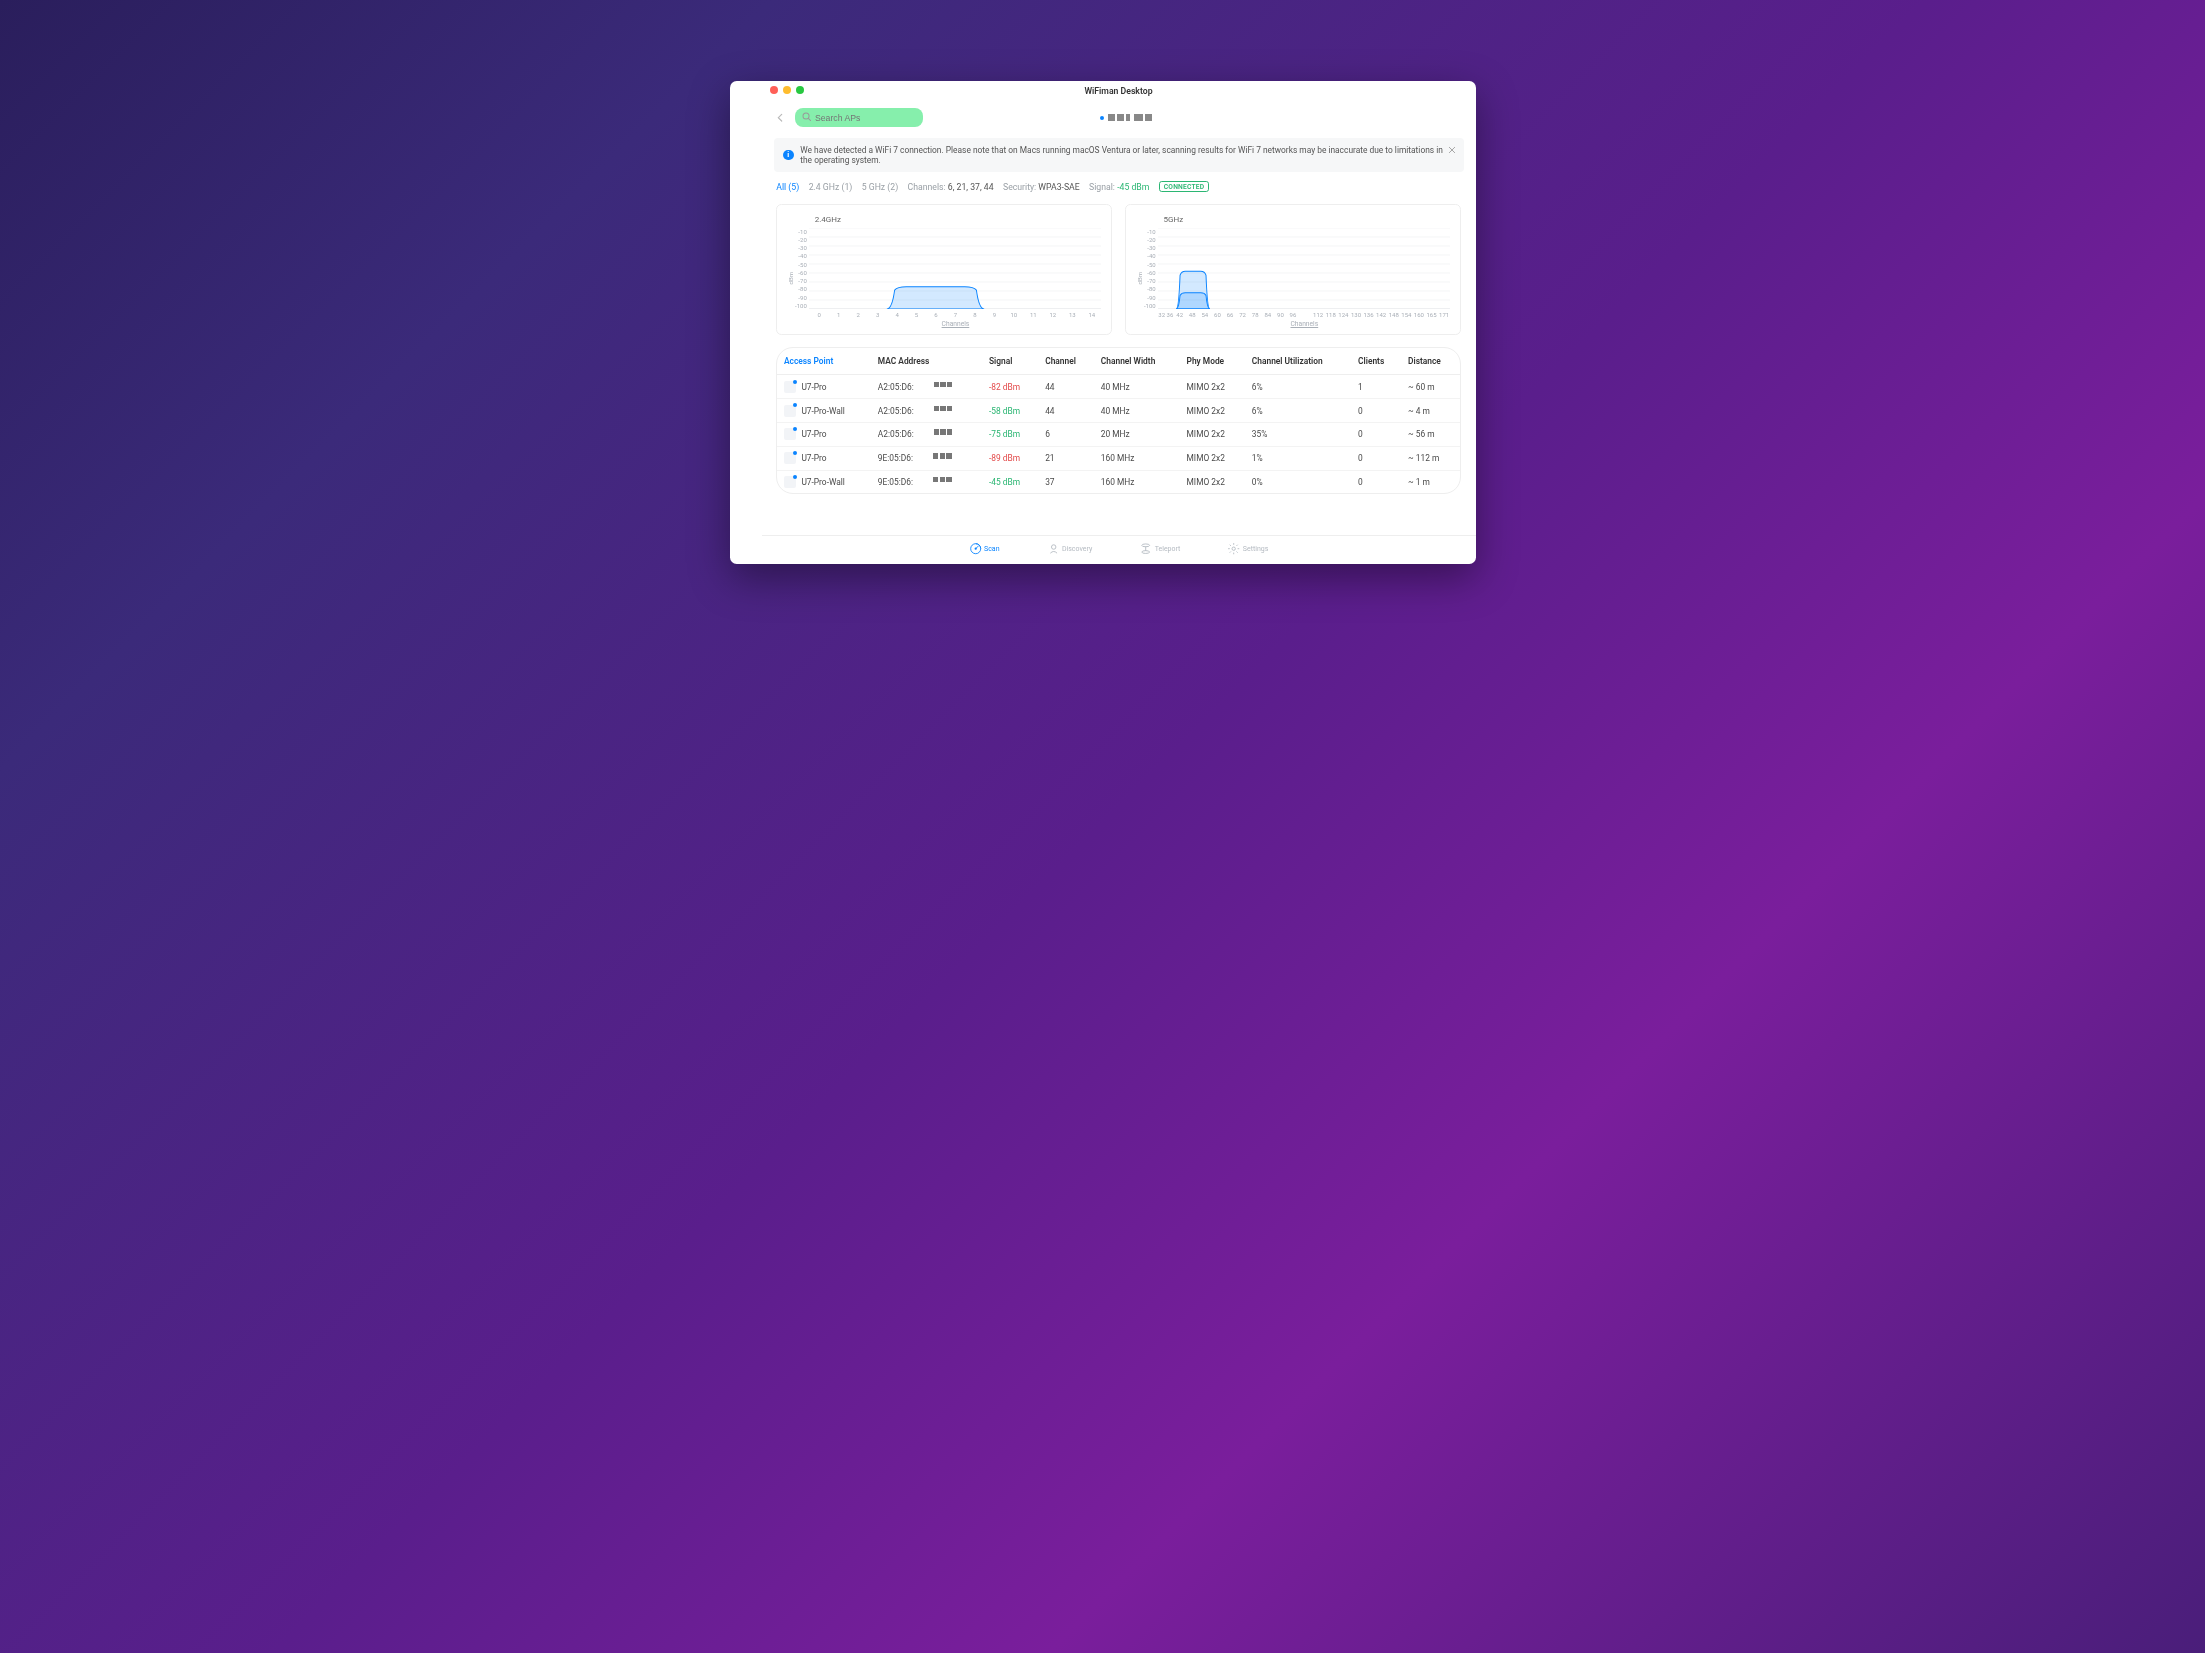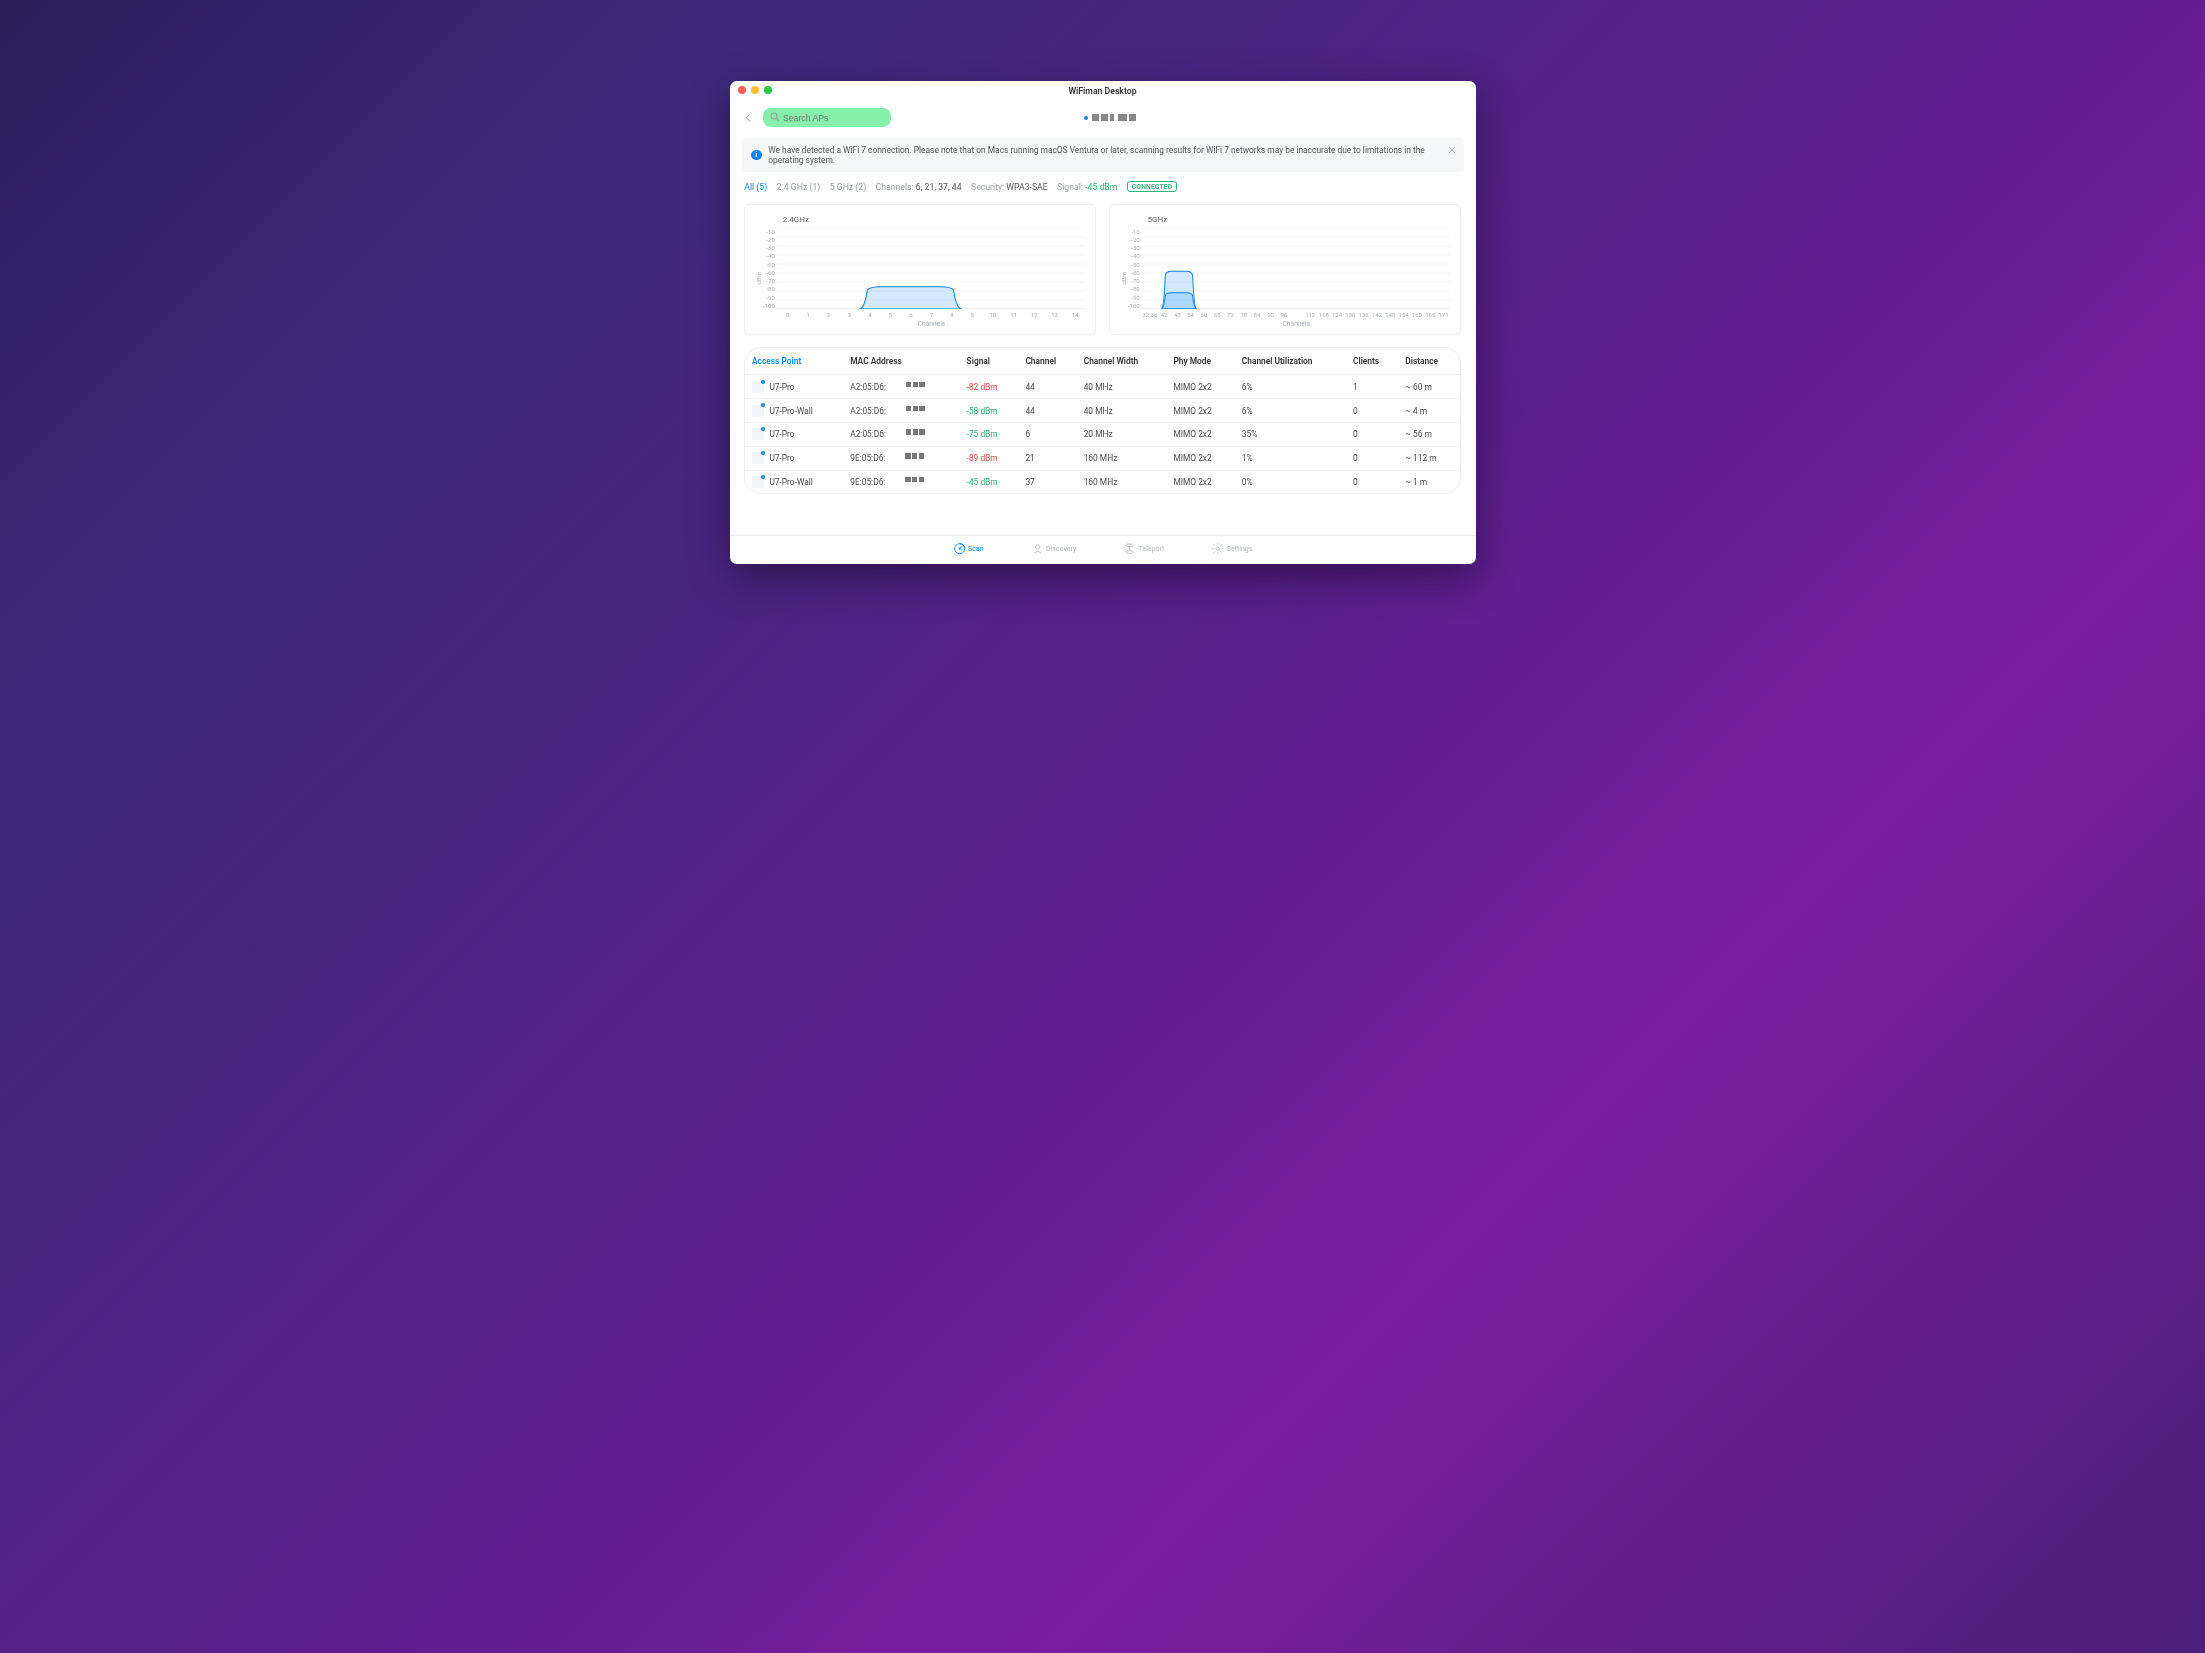--- a/index.html
+++ b/index.html
@@ -17,20 +17,21 @@
   }
   .window {
     width: 100%;
     max-width: 746px;
     background: #fff;
     border-radius: 6.7px;
     box-shadow: 0 13.4px 40px rgba(0,0,0,0.4);
     overflow: hidden;
     display: flex;
     flex-direction: column;
+    padding-left: 32px;
   }
   .titlebar {
     height: 19px;
     display: flex;
     align-items: center;
     justify-content: center;
     position: relative;
     border-bottom: 0;
     padding: 0 8px;
   }
@@ -94,21 +95,21 @@
   .charts { display: flex; gap: 13.4px; padding: 5.4px 14.8px 12px; }
   .chart-card { flex: 1; border: 0.7px solid #eee; border-radius: 5.4px; padding: 9.4px 9.4px 6.7px; }
   .chart-title { font-size: 8px; color: #666; margin-bottom: 4px; margin-left: 28px; }
   .chart-body { display: flex; }
   .y-axis { display: flex; flex-direction: column; justify-content: space-between; align-items: flex-end; font-size: 6px; color: #a9afb7; padding-right: 2.7px; height: 81px; }
   .y-label { font-size: 6px; color: #a9afb7; writing-mode: vertical-rl; transform: rotate(180deg); align-self: center; margin-right: 1.3px; }
   .plot { flex: 1; position: relative; }
   .plot svg { width: 100%; height: 81px; display: block; }
   .x-axis { display: flex; font-size: 6px; color: #a9afb7; margin-top: 2.7px; }
   .x-axis span { flex: 1; text-align: center; white-space: nowrap; }
-  .x-label { text-align: center; font-size: 6.7px; color: #a9afb7; margin-top: 1.3px; }
+  .x-label { text-align: center; font-size: 6.7px; color: #a9afb7; margin-top: 1.3px; text-decoration: underline; }
   .grid-line { stroke: #eef0f2; stroke-width: 1; }
   .axis-line { stroke: #d8dce0; stroke-width: 1; }
   .spectrum-fill { fill: rgba(10,132,255,0.18); stroke: #0a84ff; stroke-width: 1.5; }
 
   .table-wrap { margin: 0 14.8px 13.4px; border: 0.7px solid #eee; border-radius: 17px; overflow: hidden; }
   table { width: 100%; border-collapse: collapse; font-size: 8.4px; }
   thead th { text-align: left; font-weight: 600; color: #333; padding: 8px 6.7px; border-bottom: 0.7px solid #eee; }
   thead th.sorted { color: #0a84ff; }
   tbody td { padding: 5.4px 6.7px; border-bottom: 0.7px solid #f3f3f3; color: #4a4a4a; }
   tbody tr:last-child td { border-bottom: none; }

